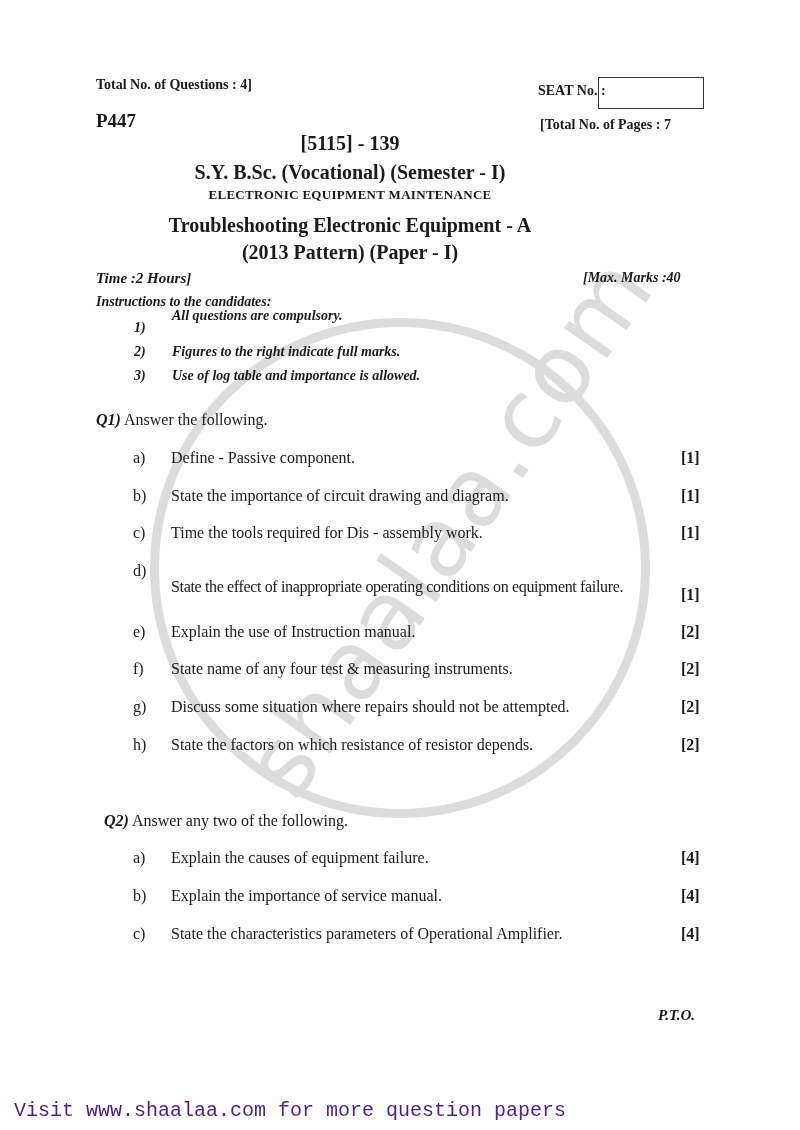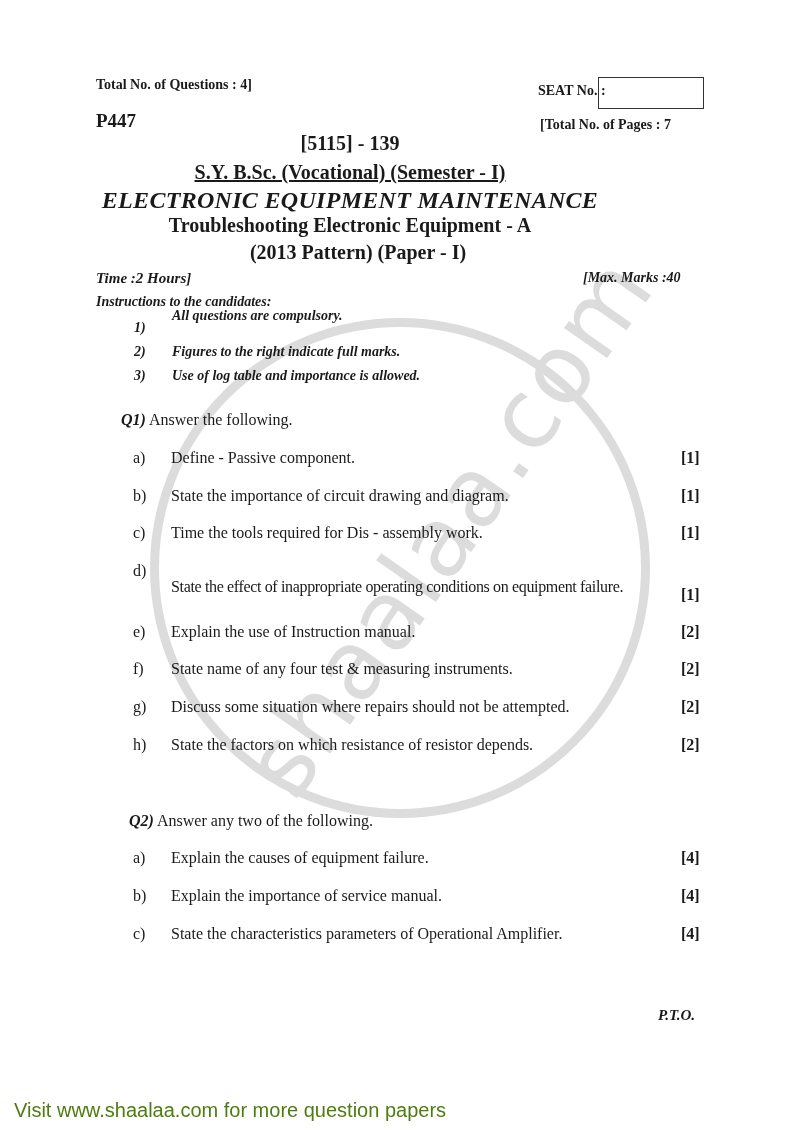--- a/index.html
+++ b/index.html
@@ -28,49 +28,49 @@
     .hdr-small { font-size: 14px; font-weight: bold; }
     .seat-box {
       position: absolute; left: 598px; top: 77px; width: 106px; height: 32px;
       border: 1.5px solid #333; box-sizing: border-box;
     }
     .center-line {
       position: absolute; left: 0; width: 700px; text-align: center; font-weight: bold;
     }
     .instr { font-size: 14px; font-style: italic; font-weight: bold; }
     .q-head { font-size: 16px; }
-    .q-num { font-style: italic; font-weight: bold; margin-left: 25px; }
+    .q-num { font-style: italic; font-weight: bold; }
     .item { position: absolute; font-size: 16px; }
     .item-letter { position: absolute; left: 133px; }
     .item-text { position: absolute; left: 171px; white-space: nowrap; }
     .marks { position: absolute; left: 681px; font-weight: bold; font-size: 16px; }
     .footer {
       position: absolute; left: 14px; top: 1099px; font-size: 20px;
-      font-family: Liberation Sans, sans-serif; color: #4d7c0f;
+      font-family: Liberation Mono, monospace; color: #4c1d95;
     }
   </style>
 </head>
 <body>
 
 <div class="wm-circle"></div>
 <div class="wm-text">shaalaa.com</div>
 
 <div class="content">
 
   <div class="abs hdr-small" style="left:96px; top:77px;">Total No. of Questions : 4]</div>
   <div class="abs hdr-small" style="left:538px; top:83px;">SEAT No. :</div>
   <div class="seat-box"></div>
   <div class="abs bold" style="left:96px; top:110px; font-size:19px;">P447</div>
   <div class="abs hdr-small" style="left:540px; top:117px;">[Total No. of Pages : 7</div>
 
   <div class="center-line" style="top:132px; font-size:20px;">[5115] - 139</div>
-  <div class="center-line" style="top:161px; font-size:20px;text-decoration:underline;">S.Y. B.Sc. (Vocational) (Semester - I)</div>
-  <div class="center-line" style="top:187px; font-size:24px; letter-spacing:0.3px;font-style:italic;">ELECTRONIC EQUIPMENT MAINTENANCE</div>
+  <div class="center-line" style="top:161px; font-size:20px;">S.Y. B.Sc. (Vocational) (Semester - I)</div>
+  <div class="center-line" style="top:187px; font-size:13px; letter-spacing:0.3px;">ELECTRONIC EQUIPMENT MAINTENANCE</div>
   <div class="center-line" style="top:214px; font-size:20px;">Troubleshooting Electronic Equipment - A</div>
-  <div class="center-line" style="top:241px; font-size:20px;margin-left:8px;">(2013 Pattern) (Paper - I)</div>
+  <div class="center-line" style="top:241px; font-size:20px;">(2013 Pattern) (Paper - I)</div>
 
   <div class="abs italic bold" style="left:96px; top:270px; font-size:15px;">Time :2 Hours]</div>
   <div class="abs italic bold" style="left:583px; top:270px; font-size:14px;">[Max. Marks :40</div>
 
   <div class="abs instr" style="left:96px; top:294px;">Instructions to the candidates:</div>
   <div class="abs instr" style="left:134px; top:320px;">1)</div>
   <div class="abs instr" style="left:172px; top:308px;">All questions are compulsory.</div>
   <div class="abs instr" style="left:134px; top:344px;">2)</div>
   <div class="abs instr" style="left:172px; top:344px;">Figures to the right indicate full marks.</div>
   <div class="abs instr" style="left:134px; top:368px;">3)</div>

